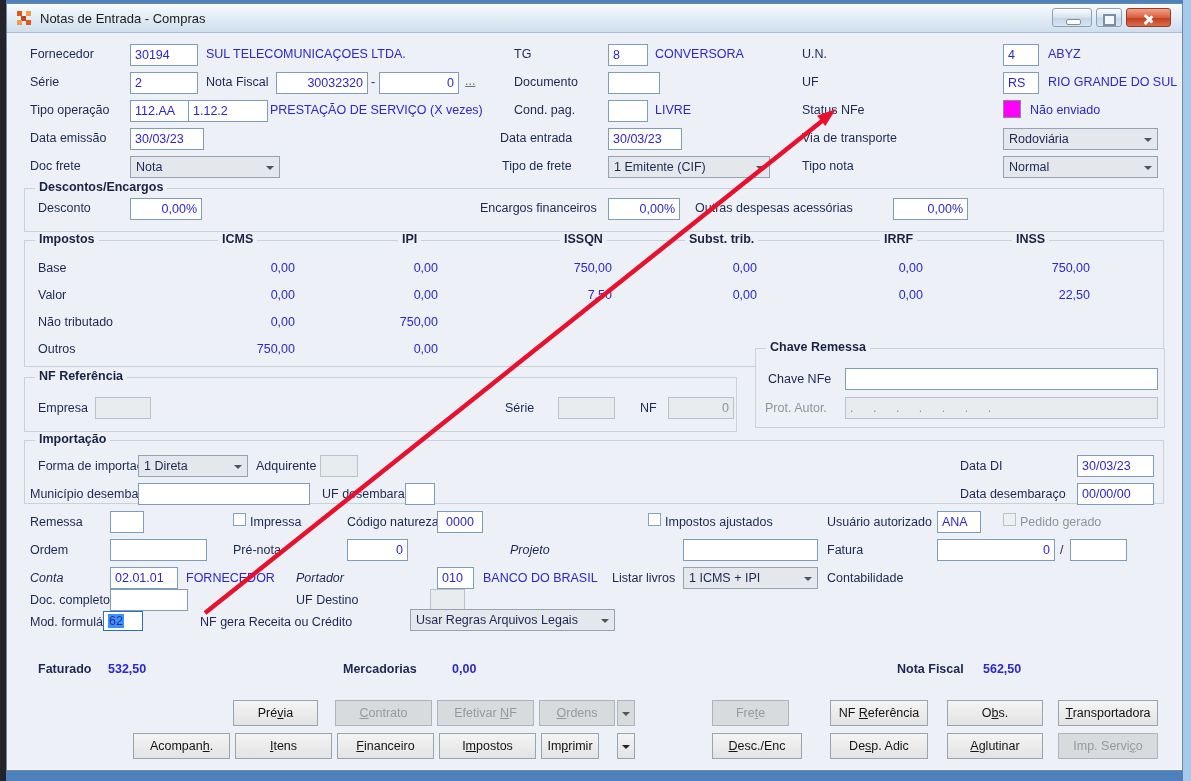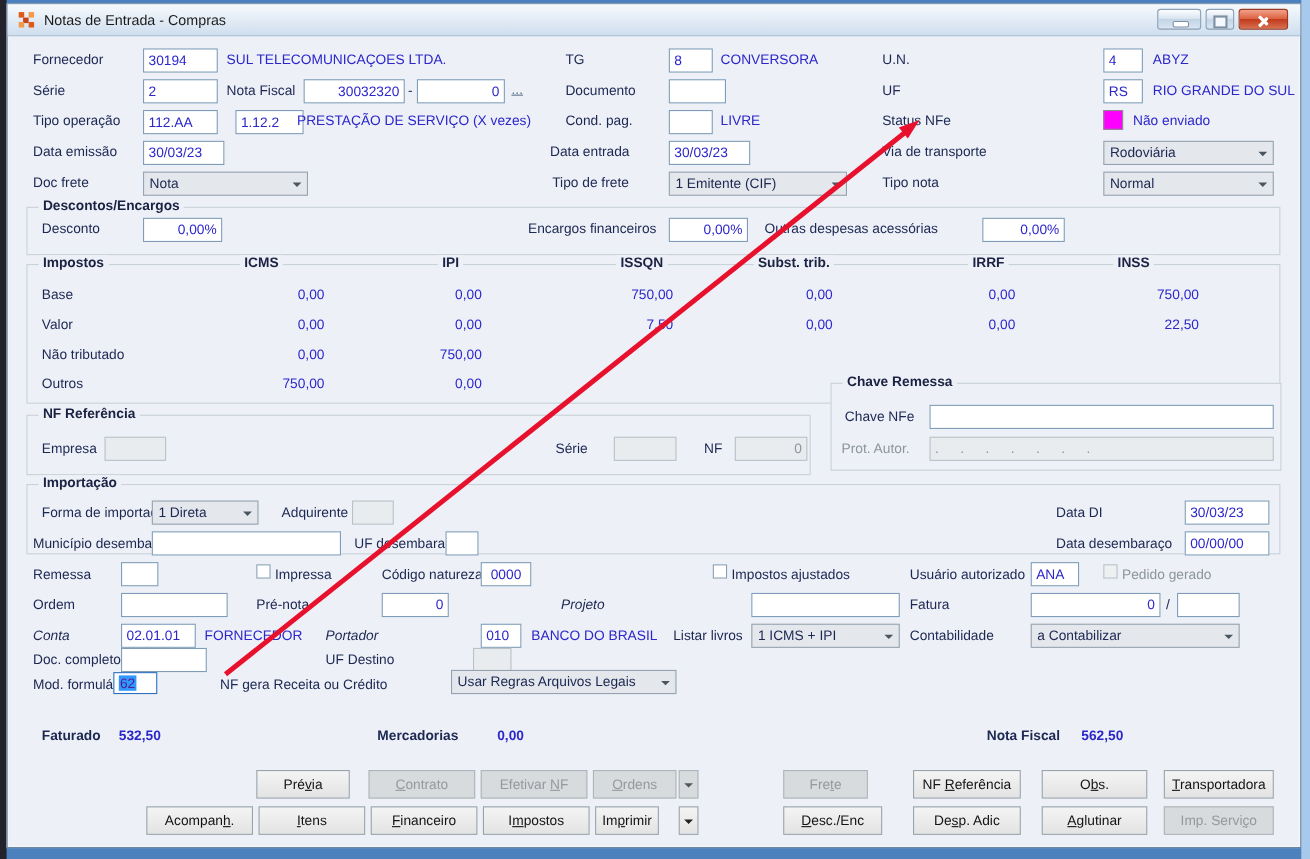--- a/index.html
+++ b/index.html
@@ -105,21 +105,21 @@
   <div class="tb r" style="left:379px;top:72px;width:80px">0</div>
   <div class="link" style="left:465px;top:74px">...</div>
   <div class="lbl" style="left:514px;top:75px">Documento</div>
   <div class="tb" style="left:608px;top:72px;width:52px"></div>
   <div class="lbl" style="left:802px;top:75px">UF</div>
   <div class="tb" style="left:1003px;top:72px;width:36px">RS</div>
   <div class="lbl blue" style="left:1048px;top:75px">RIO GRANDE DO SUL</div>
 
   <div class="lbl" style="left:30px;top:103px">Tipo operação</div>
   <div class="tb" style="left:130px;top:100px;width:68px">112.AA</div>
-  <div class="tb" style="left:214px;top:100px;width:62px">1.12.2</div>
+  <div class="tb" style="left:188px;top:100px;width:80px">1.12.2</div>
   <div class="lbl blue" style="left:270px;top:103px">PRESTAÇÃO DE SERVIÇO (X vezes)</div>
   <div class="lbl" style="left:514px;top:103px">Cond. pag.</div>
   <div class="tb" style="left:608px;top:100px;width:40px"></div>
   <div class="lbl blue" style="left:655px;top:103px">LIVRE</div>
   <div class="lbl" style="left:802px;top:103px">Status NFe</div>
   <div class="swatch" style="left:1003px;top:100px"></div>
   <div class="lbl blue" style="left:1030px;top:103px">Não enviado</div>
 
   <div class="lbl" style="left:30px;top:131px">Data emissão</div>
   <div class="tb" style="left:130px;top:128px;width:74px">30/03/23</div>
@@ -194,21 +194,21 @@
   <div class="tb dis" style="left:95px;top:397px;width:56px"></div>
   <div class="lbl" style="left:505px;top:401px">Série</div>
   <div class="tb dis" style="left:558px;top:397px;width:57px"></div>
   <div class="lbl" style="left:640px;top:401px">NF</div>
   <div class="tb dis r" style="left:668px;top:397px;width:66px">0</div>
 
   <div class="grp" style="left:24px;top:440px;width:1140px;height:64px">
       <span class="leg">Importação</span>
     </div>
   <div class="lbl" style="left:38px;top:459px">Forma de importação</div>
-  <div class="combo" style="left:138px;top:455px;width:97px"><span>1 Direta</span><span class="chev"></span></div>
+  <div class="combo" style="left:138px;top:455px;width:110px"><span>1 Direta</span><span class="chev"></span></div>
   <div class="lbl" style="left:256px;top:459px">Adquirente</div>
   <div class="tb dis" style="left:320px;top:455px;width:38px"></div>
   <div class="lbl" style="left:960px;top:459px">Data DI</div>
   <div class="tb" style="left:1077px;top:455px;width:77px">30/03/23</div>
   <div class="lbl" style="left:30px;top:487px">Município desembaraço</div>
   <div class="tb" style="left:138px;top:483px;width:172px"></div>
   <div class="lbl" style="left:322px;top:487px">UF desembaraço</div>
   <div class="tb" style="left:405px;top:483px;width:30px"></div>
   <div class="lbl" style="left:960px;top:487px">Data desembaraço</div>
   <div class="tb" style="left:1077px;top:483px;width:77px">00/00/00</div>
@@ -239,21 +239,20 @@
 
   <div class="lbl it" style="left:30px;top:571px">Conta</div>
   <div class="tb" style="left:110px;top:567px;width:68px">02.01.01</div>
   <div class="lbl blue" style="left:186px;top:571px">FORNECEDOR</div>
   <div class="lbl it" style="left:296px;top:571px">Portador</div>
   <div class="tb" style="left:437px;top:567px;width:37px">010</div>
   <div class="lbl blue" style="left:483px;top:571px">BANCO DO BRASIL</div>
   <div class="lbl" style="left:612px;top:571px">Listar livros</div>
   <div class="combo" style="left:683px;top:567px;width:135px"><span>1 ICMS + IPI</span><span class="chev"></span></div>
   <div class="lbl" style="left:827px;top:571px">Contabilidade</div>
-  <div class="combo" style="left:937px;top:567px;width:190px"><span>a Contabilizar</span><span class="chev"></span></div>
 
   <div class="lbl" style="left:30px;top:593px">Doc. completo</div>
   <div class="tb" style="left:110px;top:589px;width:78px"></div>
   <div class="lbl" style="left:296px;top:593px">UF Destino</div>
   <div class="tb dis" style="left:430px;top:589px;width:35px"></div>
 
   <div class="lbl" style="left:30px;top:615px">Mod. formulário</div>
   <div class="tb focus" style="left:103px;top:611px;width:40px;height:20px;line-height:18px"><span class="sel">62</span></div>
   <div class="lbl" style="left:200px;top:615px">NF gera Receita ou Crédito</div>
   <div class="combo" style="left:410px;top:609px;width:205px"><span>Usar Regras Arquivos Legais</span><span class="chev"></span></div>

